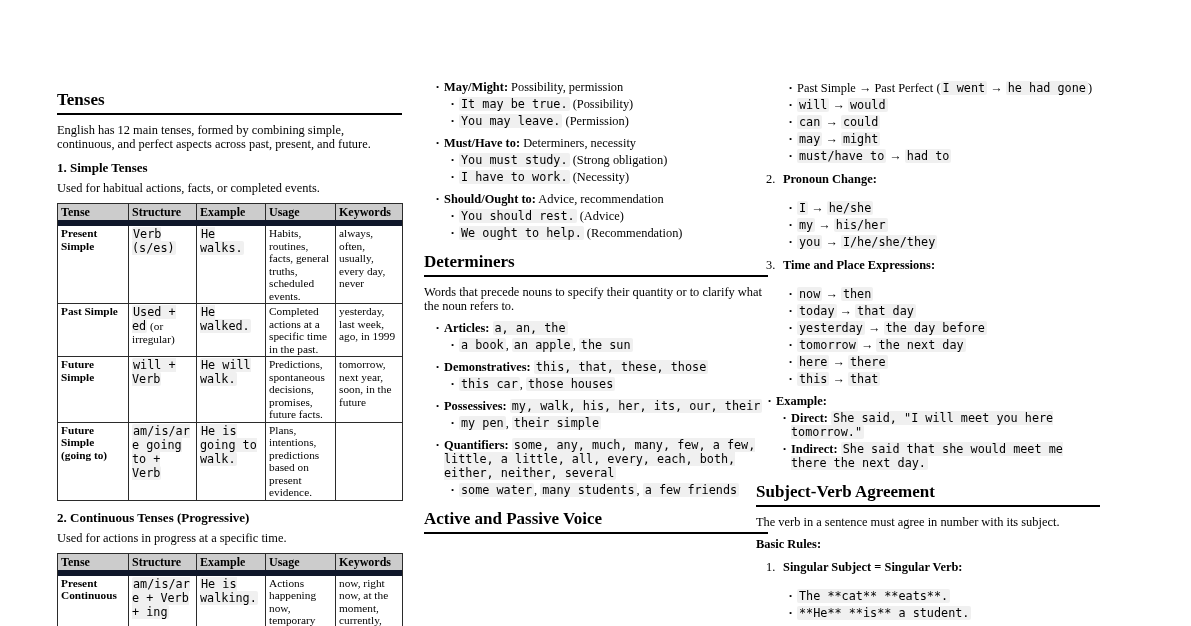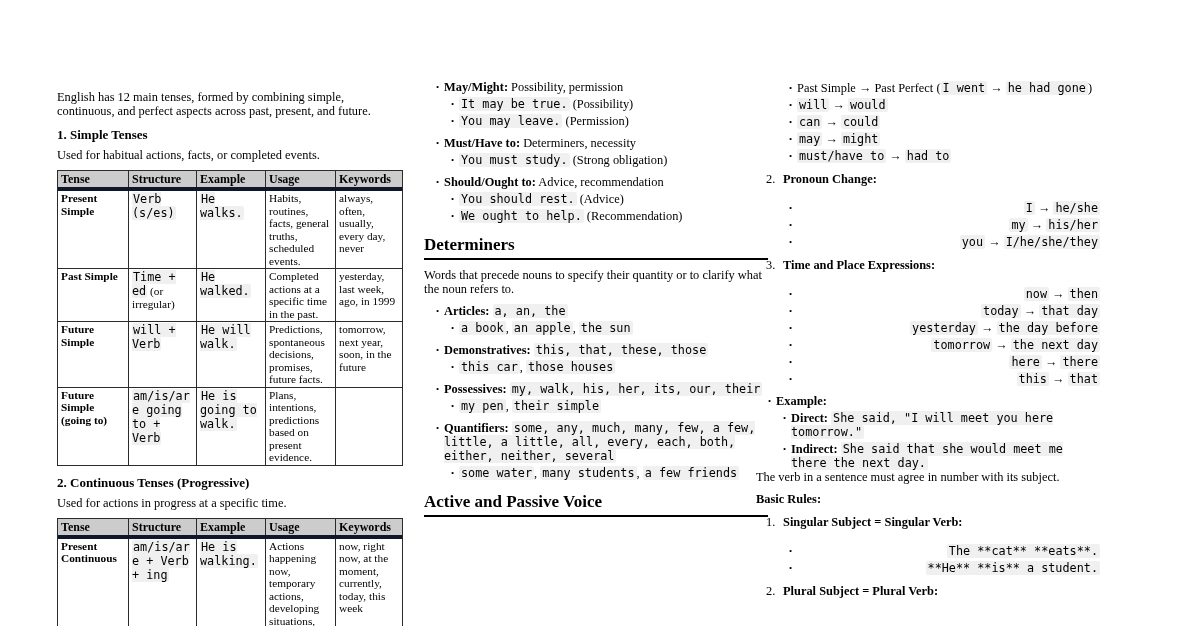--- a/index.html
+++ b/index.html
@@ -28,21 +28,21 @@
   ul.lst { list-style:none; margin-left:12px; }
   ul.lst li { position:relative; padding-left:8px; font-size:12.4px; line-height:14px; margin-top:3px; }
   ul.l1 > li { margin-top:8px; }
   ul.l1:first-child > li:first-child { margin-top:2px; }
   ul.lst li::before {
     content:"•"; position:absolute; left:0; top:1px; font-size:9px; line-height:12px;
   }
   ul.sub { margin-left:7px; margin-top:3px; }
   ul.ind2 { margin-left:33px; }
   ul.ind2 > li { margin-top:3px; }
-  ul.olsub { margin-left:33px; margin-top:14px;text-align:right; }
+  ul.olsub { margin-left:33px; margin-top:14px; }
 
   .olitem { margin-top:9px; }
   .olitem > .line { padding-left:10px; font-size:12.4px; line-height:15px; }
   .olitem .num { display:inline-block; min-width:11px; margin-right:6px; }
 
   .b { font-weight:bold; }
   .code {
     font-family:"DejaVu Sans Mono", monospace;
     font-size:11.8px;
     background:#f0f0f0;
@@ -50,30 +50,31 @@
     border-radius:2px;
   }
 
   table.gram { border-collapse:collapse; table-layout:fixed; width:345px; margin:6px 0 2px 0; }
   table.gram th, table.gram td {
     border:1px solid #2b2b2b; vertical-align:top; text-align:left;
     padding:1px 3px; overflow-wrap:break-word; word-wrap:break-word;
   }
   table.gram th {
     background:#cccccc; font-size:12px; line-height:14px; font-weight:bold;
-    border-bottom:4px solid #0f172a;
+    border-bottom:6px solid #0f172a;
   }
   table.gram td { font-size:11.3px; line-height:12.5px; }
   table.gram td .code { font-size:11.8px; line-height:14px; padding:0 1px;text-align:right; }
   table.gram { border:1px solid #2b2b2b; outline:1px solid #2b2b2b; outline-offset:-1px; }
 </style>
 </head>
 <body>
 
 <div class="col" id="col-left">
+    <div class="h2"><span>Tenses</span></div>
     <div class="para"><span>English has 12 main tenses, formed by combining simple, continuous, and perfect aspects across past, present, and future.</span></div>
     <div class="h3"><span>1. Simple Tenses</span></div>
     <div class="para"><span>Used for habitual actions, facts, or completed events.</span></div>
     <table class="gram">
       <colgroup>
         <col style="width: 71px;">
         <col style="width: 68px;">
         <col style="width: 69px;">
         <col style="width: 70px;">
         <col style="width: 67px;">
@@ -90,21 +91,21 @@
       <tbody>
         <tr>
           <td><span class="b">Present Simple</span></td>
           <td><span class="code">Verb (s/es)</span></td>
           <td><span class="code">He walks.</span></td>
           <td><span>Habits, routines, facts, general truths, scheduled events.</span></td>
           <td><span>always, often, usually, every day, never</span></td>
         </tr>
         <tr>
           <td><span class="b">Past Simple</span></td>
-          <td><span class="code">Time + ed</span><span> (or irregular)</span></td>
+          <td><span class="code">Used + ed</span><span> (or irregular)</span></td>
           <td><span class="code">He walked.</span></td>
           <td><span>Completed actions at a specific time in the past.</span></td>
           <td><span>yesterday, last week, ago, in 1999</span></td>
         </tr>
         <tr>
           <td><span class="b">Future Simple</span></td>
           <td><span class="code">will + Verb</span></td>
           <td><span class="code">He will walk.</span></td>
           <td><span>Predictions, spontaneous decisions, promises, future facts.</span></td>
           <td><span>tomorrow, next year, soon, in the future</span></td>
@@ -160,20 +161,23 @@
             <div class="line"><span class="code">You may leave.</span><span> (Permission)</span></div>
           </li>
         </ul>
       </li>
       <li>
         <div class="line"><span class="b">Must/Have to:</span><span> Determiners, necessity</span></div>
         <ul class="lst sub">
           <li>
             <div class="line"><span class="code">You must study.</span><span> (Strong obligation)</span></div>
           </li>
+          <li>
+            <div class="line"><span class="code">I have to work.</span><span> (Necessity)</span></div>
+          </li>
         </ul>
       </li>
       <li>
         <div class="line"><span class="b">Should/Ought to:</span><span> Advice, recommendation</span></div>
         <ul class="lst sub">
           <li>
             <div class="line"><span class="code">You should rest.</span><span> (Advice)</span></div>
           </li>
           <li>
             <div class="line"><span class="code">We ought to help.</span><span> (Recommendation)</span></div>
@@ -280,20 +284,21 @@
         <ul class="lst sub">
           <li>
             <div class="line"><span class="b">Direct:</span><span> </span><span class="code">She said, "I will meet you here tomorrow."</span></div>
           </li>
           <li>
             <div class="line"><span class="b">Indirect:</span><span> </span><span class="code">She said that she would meet me there the next day.</span></div>
           </li>
         </ul>
       </li>
     </ul>
+    <div class="h2"><span>Subject-Verb Agreement</span></div>
     <div class="para"><span>The verb in a sentence must agree in number with its subject.</span></div>
     <div class="para"><span class="b">Basic Rules:</span></div>
     <div class="olitem">
       <div class="line"><span class="num">1.</span><span class="b">Singular Subject = Singular Verb:</span></div>
       <ul class="lst olsub">
         <li>
           <div class="line"><span class="code">The **cat** **eats**.</span></div>
         </li>
         <li>
           <div class="line"><span class="code">**He** **is** a student.</span></div>

